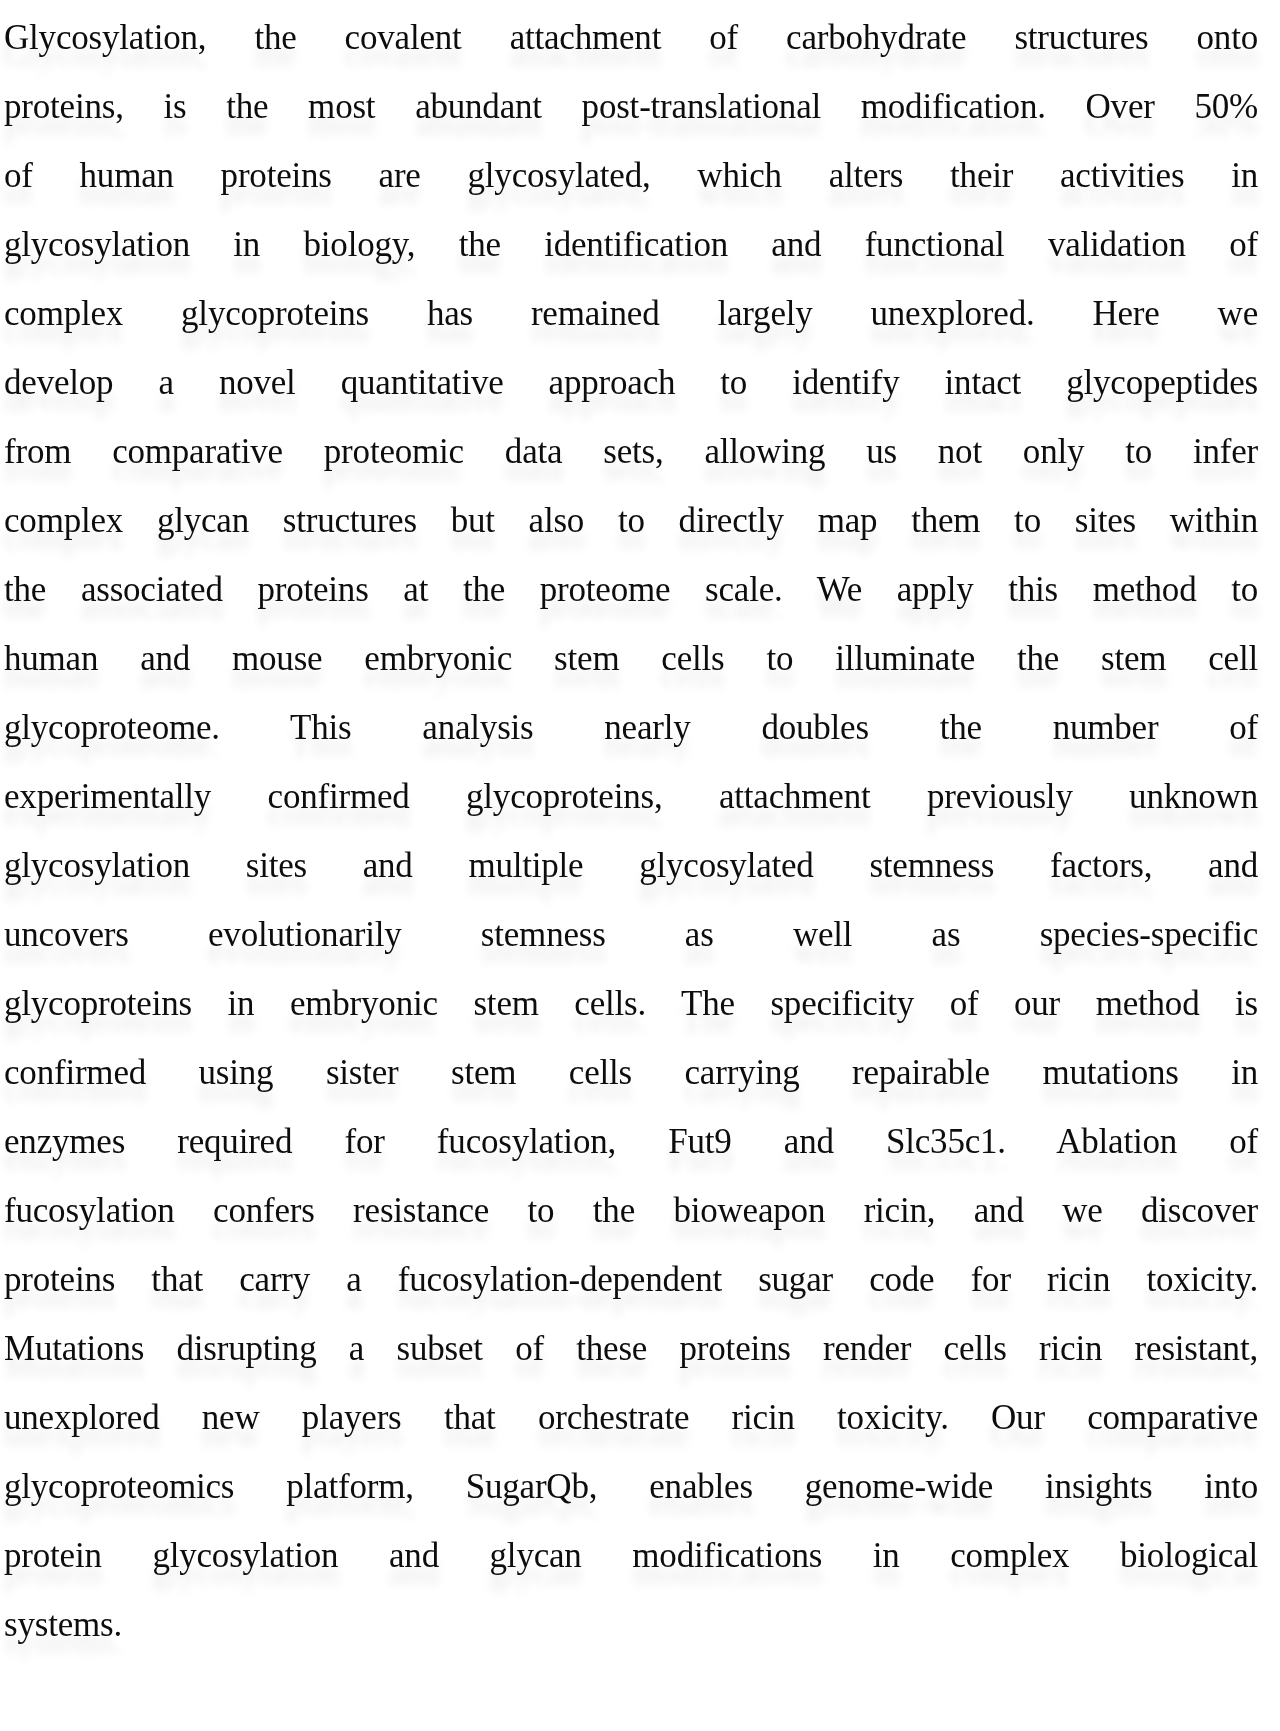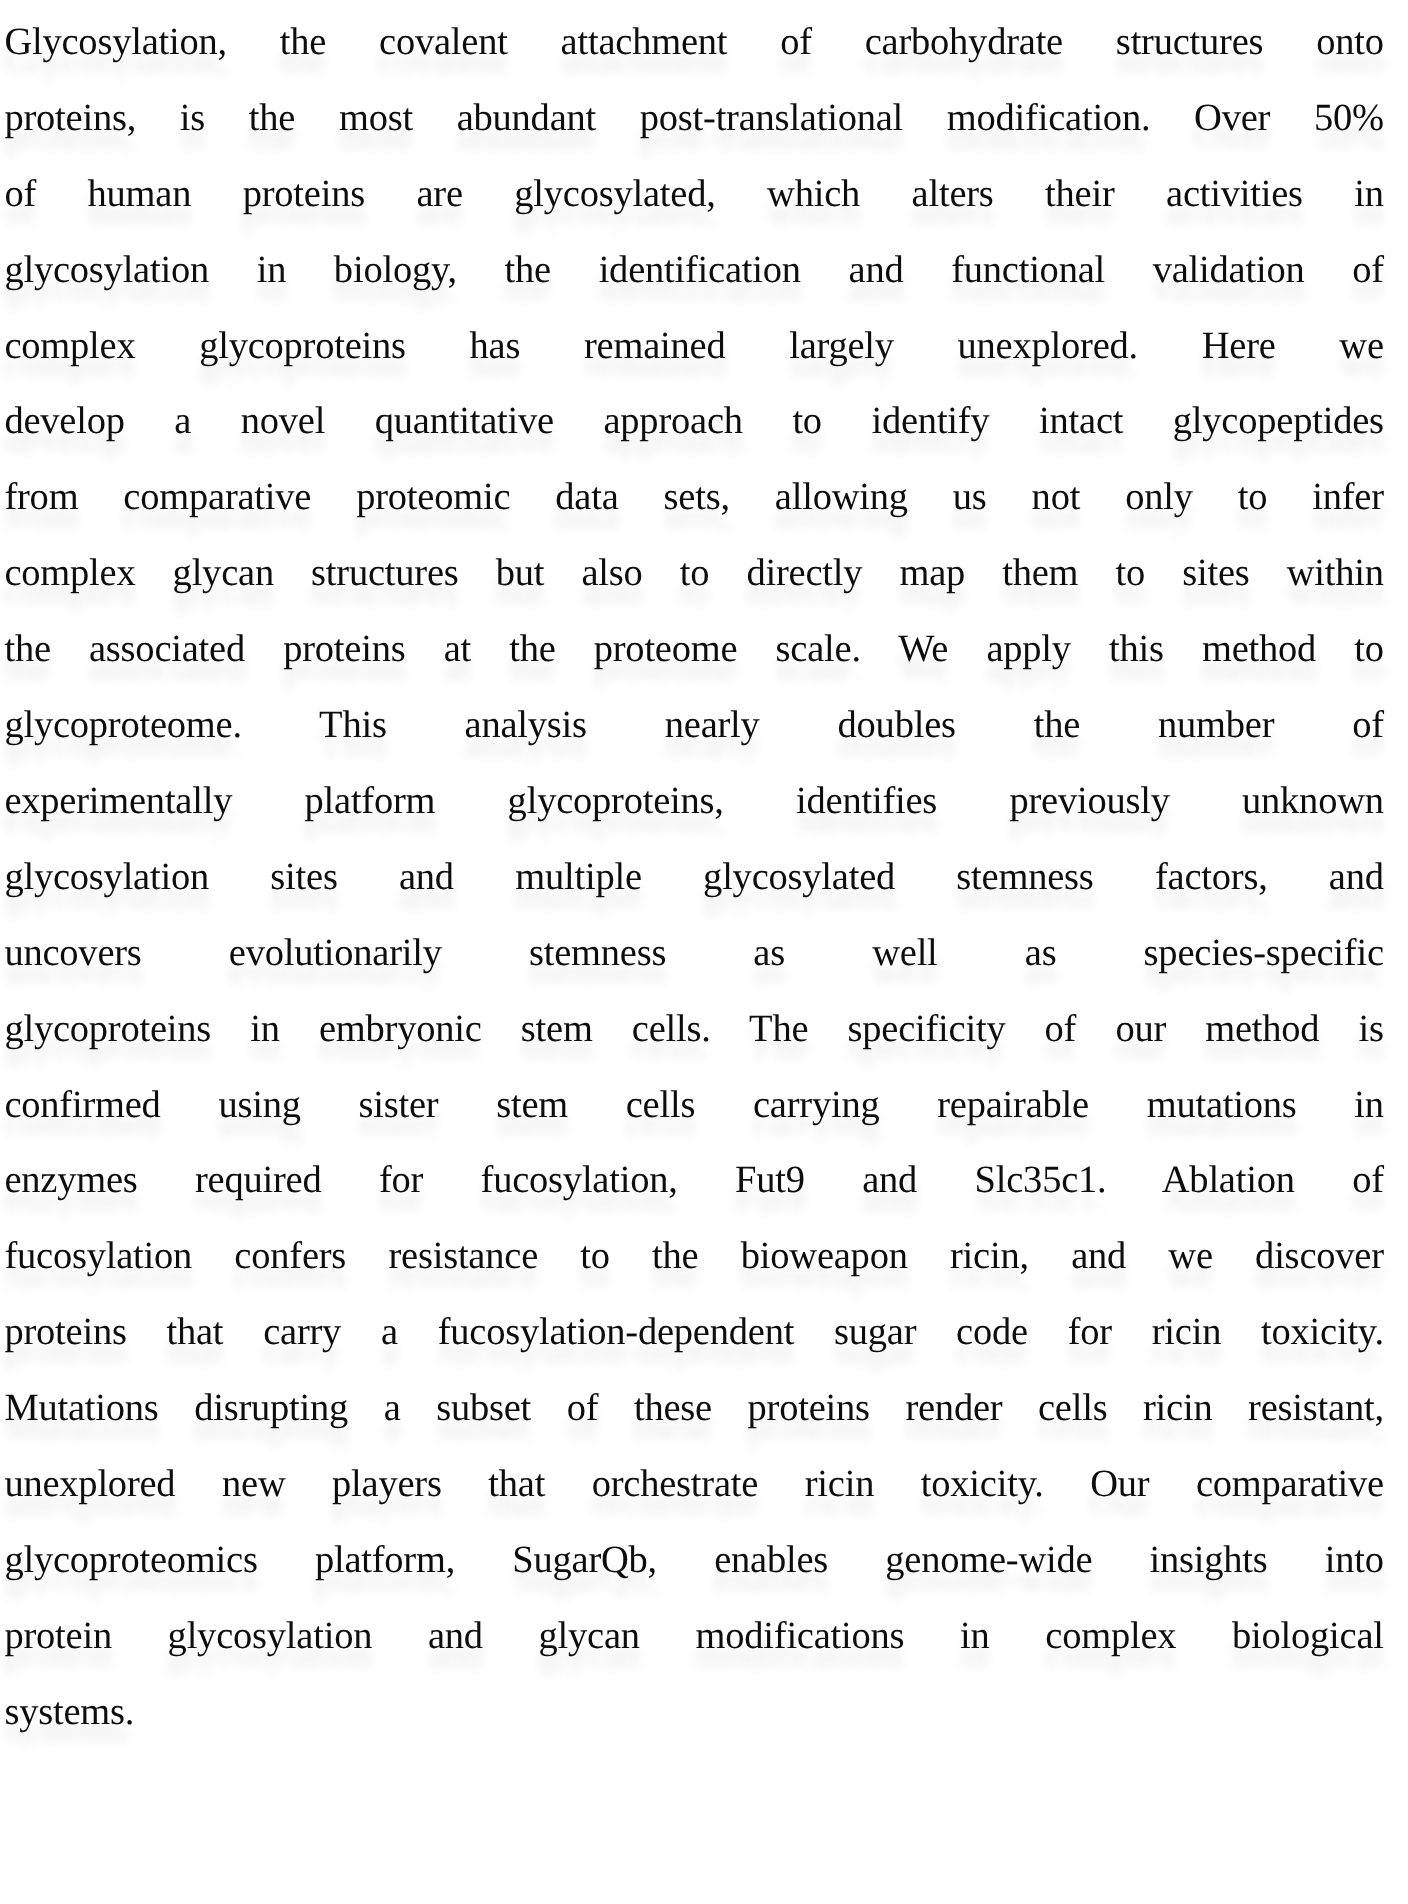--- a/index.html
+++ b/index.html
@@ -45,22 +45,23 @@
   <div class="abstract">
     <div class="text-line">Glycosylation, the covalent attachment of carbohydrate structures onto</div>
     <div class="text-line">proteins, is the most abundant post-translational modification. Over 50%</div>
     <div class="text-line">of human proteins are glycosylated, which alters their activities in</div>
     <div class="text-line">glycosylation in biology, the identification and functional validation of</div>
     <div class="text-line">complex glycoproteins has remained largely unexplored. Here we</div>
     <div class="text-line">develop a novel quantitative approach to identify intact glycopeptides</div>
     <div class="text-line">from comparative proteomic data sets, allowing us not only to infer</div>
     <div class="text-line">complex glycan structures but also to directly map them to sites within</div>
     <div class="text-line">the associated proteins at the proteome scale. We apply this method to</div>
+    <div class="text-line">human and mouse embryonic stem cells to illuminate the stem cell</div>
     <div class="text-line">glycoproteome. This analysis nearly doubles the number of</div>
-    <div class="text-line">experimentally platform glycoproteins, identifies previously unknown</div>
+    <div class="text-line">experimentally confirmed glycoproteins, attachment previously unknown</div>
     <div class="text-line">glycosylation sites and multiple glycosylated stemness factors, and</div>
     <div class="text-line">uncovers evolutionarily stemness as well as species-specific</div>
     <div class="text-line">glycoproteins in embryonic stem cells. The specificity of our method is</div>
     <div class="text-line">confirmed using sister stem cells carrying repairable mutations in</div>
     <div class="text-line">enzymes required for fucosylation, Fut9 and Slc35c1. Ablation of</div>
     <div class="text-line">fucosylation confers resistance to the bioweapon ricin, and we discover</div>
     <div class="text-line">proteins that carry a fucosylation-dependent sugar code for ricin toxicity.</div>
     <div class="text-line">Mutations disrupting a subset of these proteins render cells ricin resistant,</div>
     <div class="text-line">unexplored new players that orchestrate ricin toxicity. Our comparative</div>
     <div class="text-line">glycoproteomics platform, SugarQb, enables genome-wide insights into</div>

